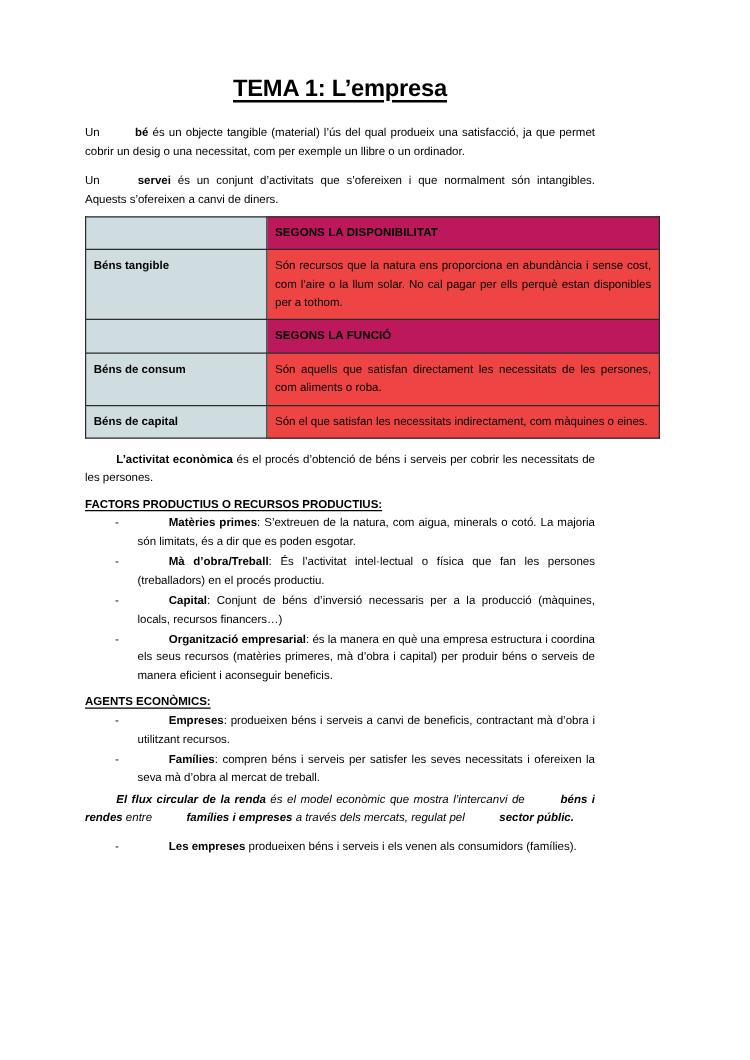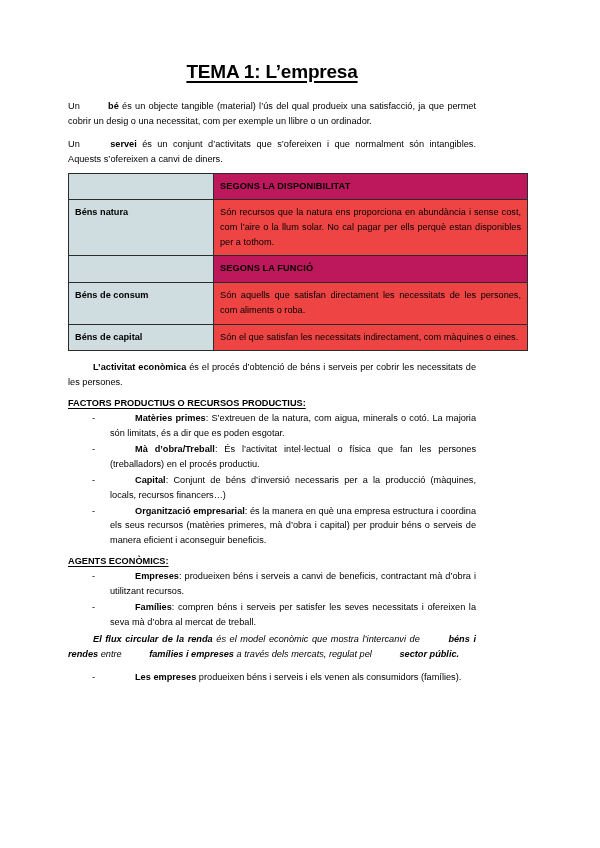--- a/index.html
+++ b/index.html
@@ -128,21 +128,21 @@
   <p class="body-par">Un <b>bé</b> és un objecte tangible (material) l’ús del qual produeix una satisfacció, ja que permet cobrir un desig o una necessitat, com per exemple un llibre o un ordinador.</p>
   <p class="body-par tight">Un <b>servei</b> és un conjunt d’activitats que s’ofereixen i que normalment són intangibles. Aquests s’ofereixen a canvi de diners.</p>
 
   <table class="goods-table">
     <tbody>
       <tr>
         <td class="col-left hdr-left"></td>
         <td class="col-right hdr-right">SEGONS LA DISPONIBILITAT</td>
       </tr>
       <tr>
-        <td class="col-left">Béns natura</td>
+        <td class="col-left">Béns tangible</td>
         <td class="col-right">Són recursos que la natura ens proporciona en abundància i sense cost, com l’aire o la llum solar. No cal pagar per ells perquè estan disponibles per a tothom.</td>
       </tr>
       <tr>
         <td class="col-left hdr-left"></td>
         <td class="col-right hdr-right">SEGONS LA FUNCIÓ</td>
       </tr>
       <tr>
         <td class="col-left">Béns de consum</td>
         <td class="col-right">Són aquells que satisfan directament les necessitats de les persones, com aliments o roba.</td>
       </tr>

